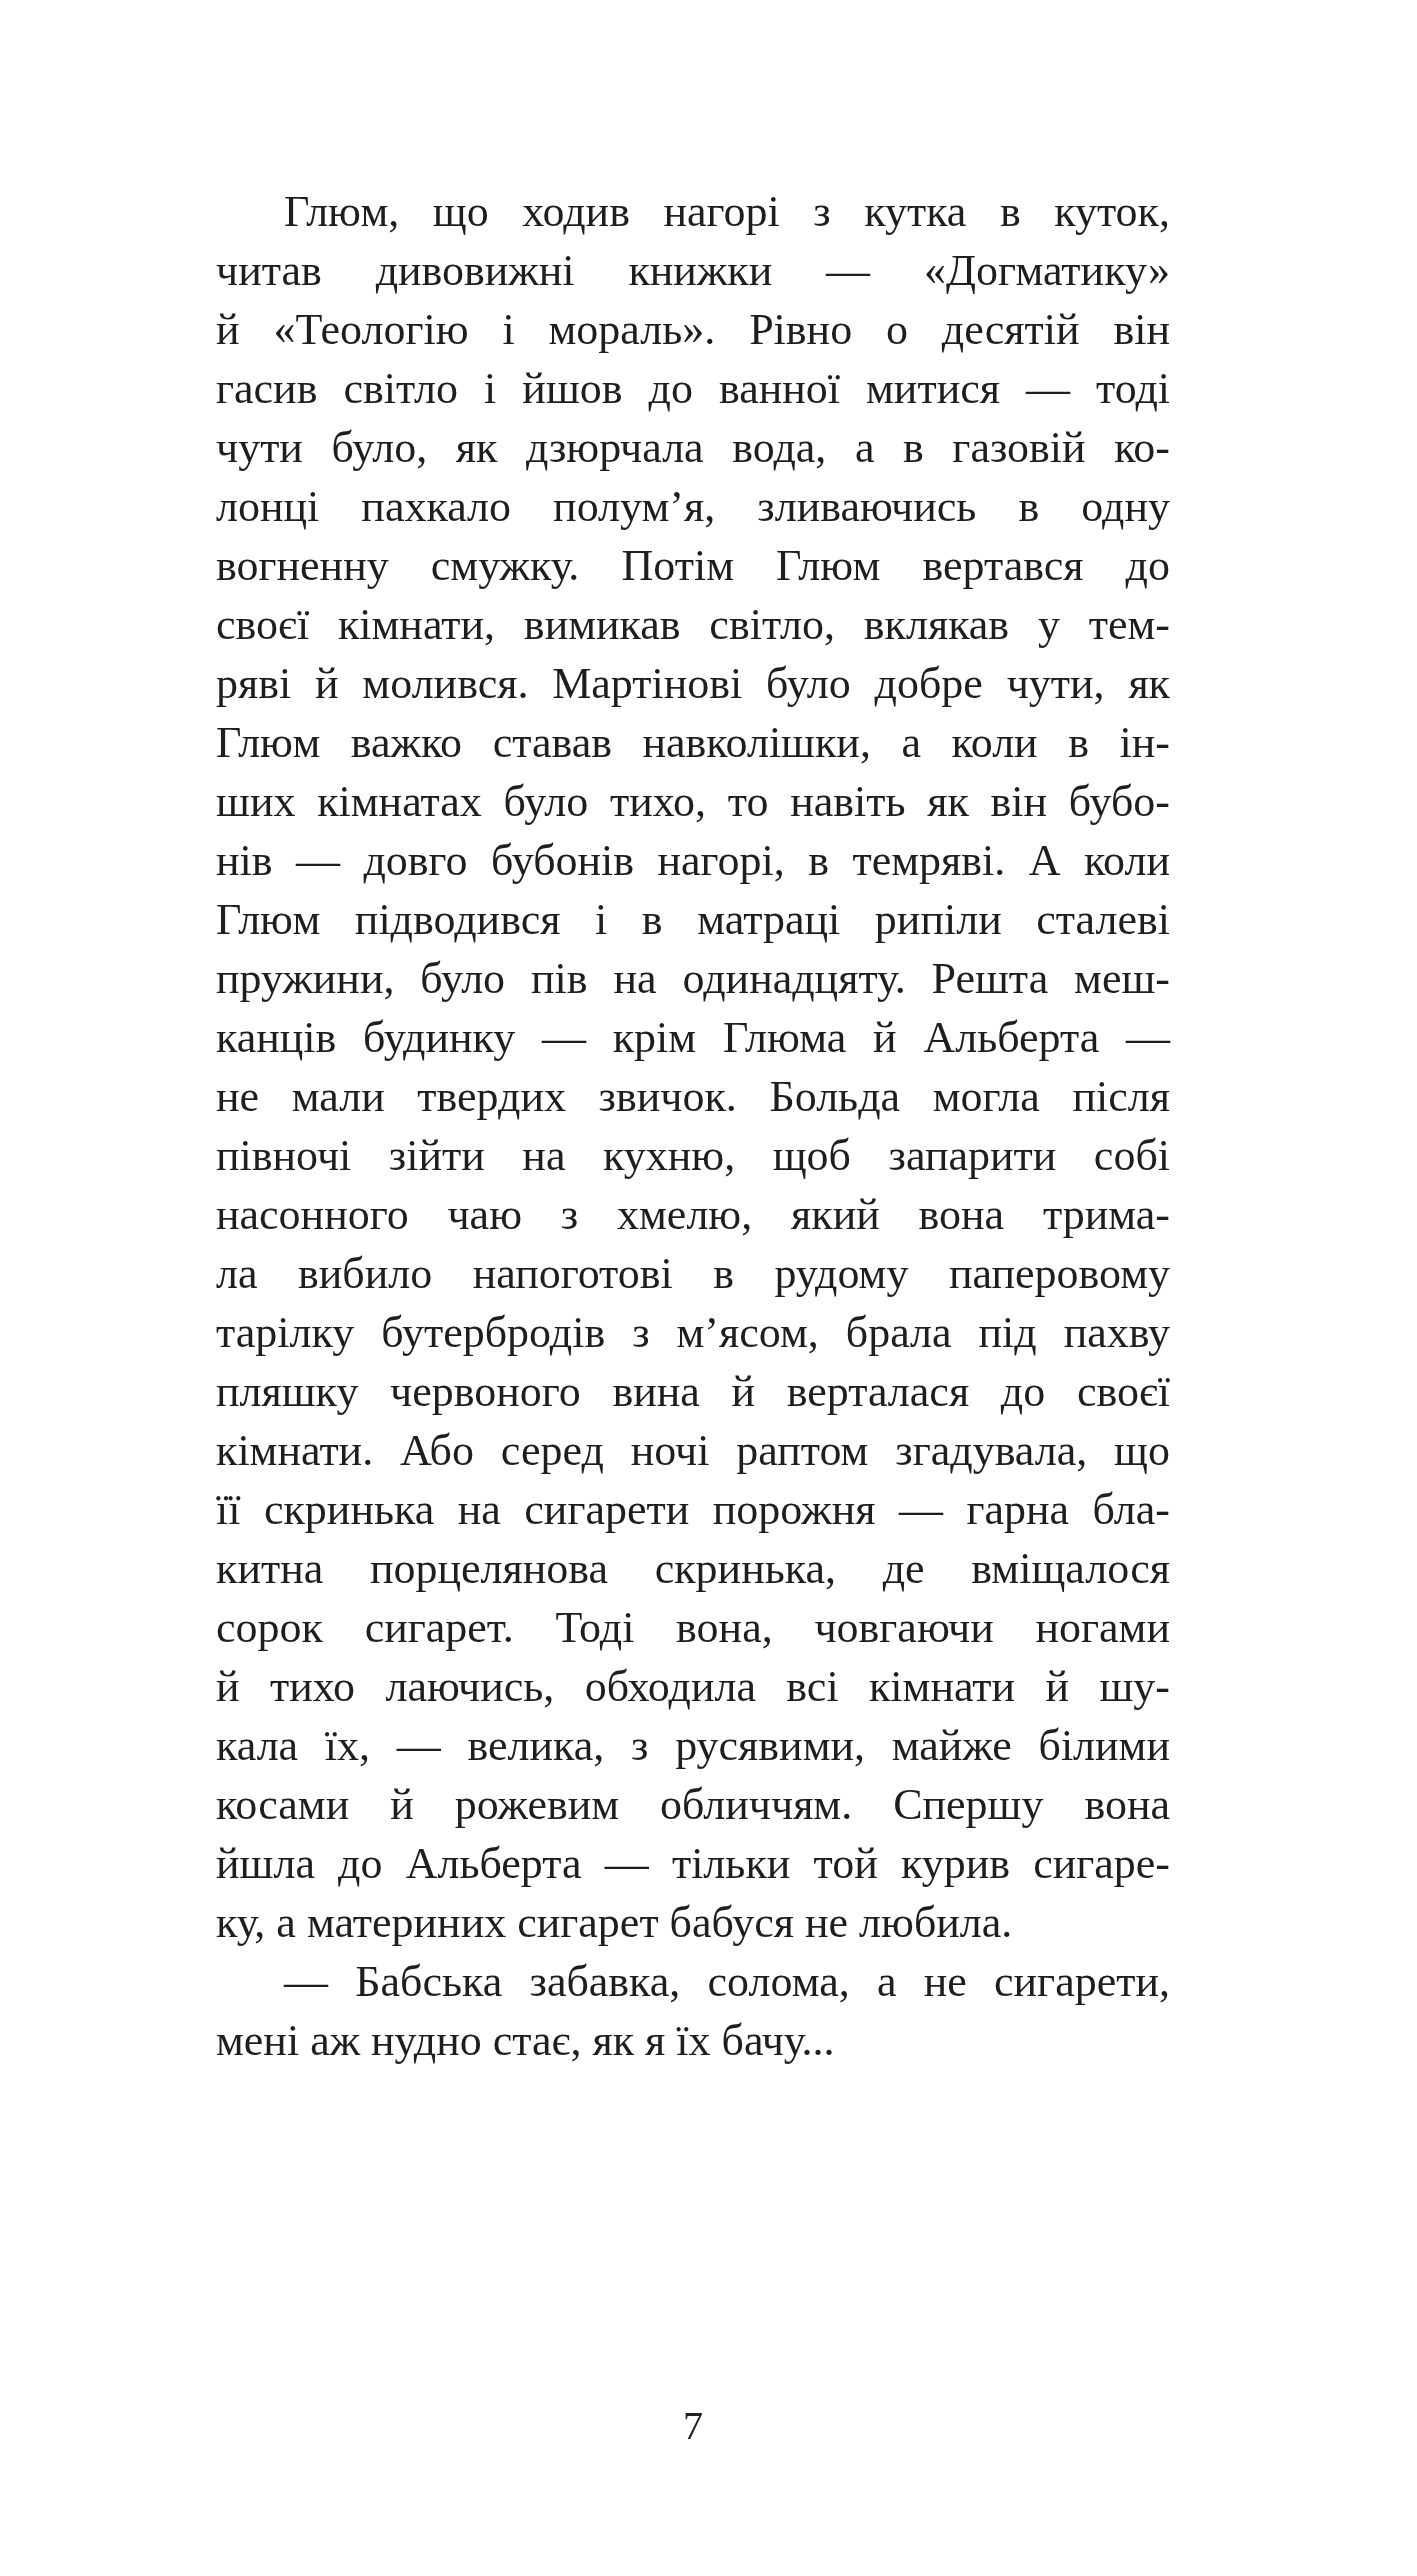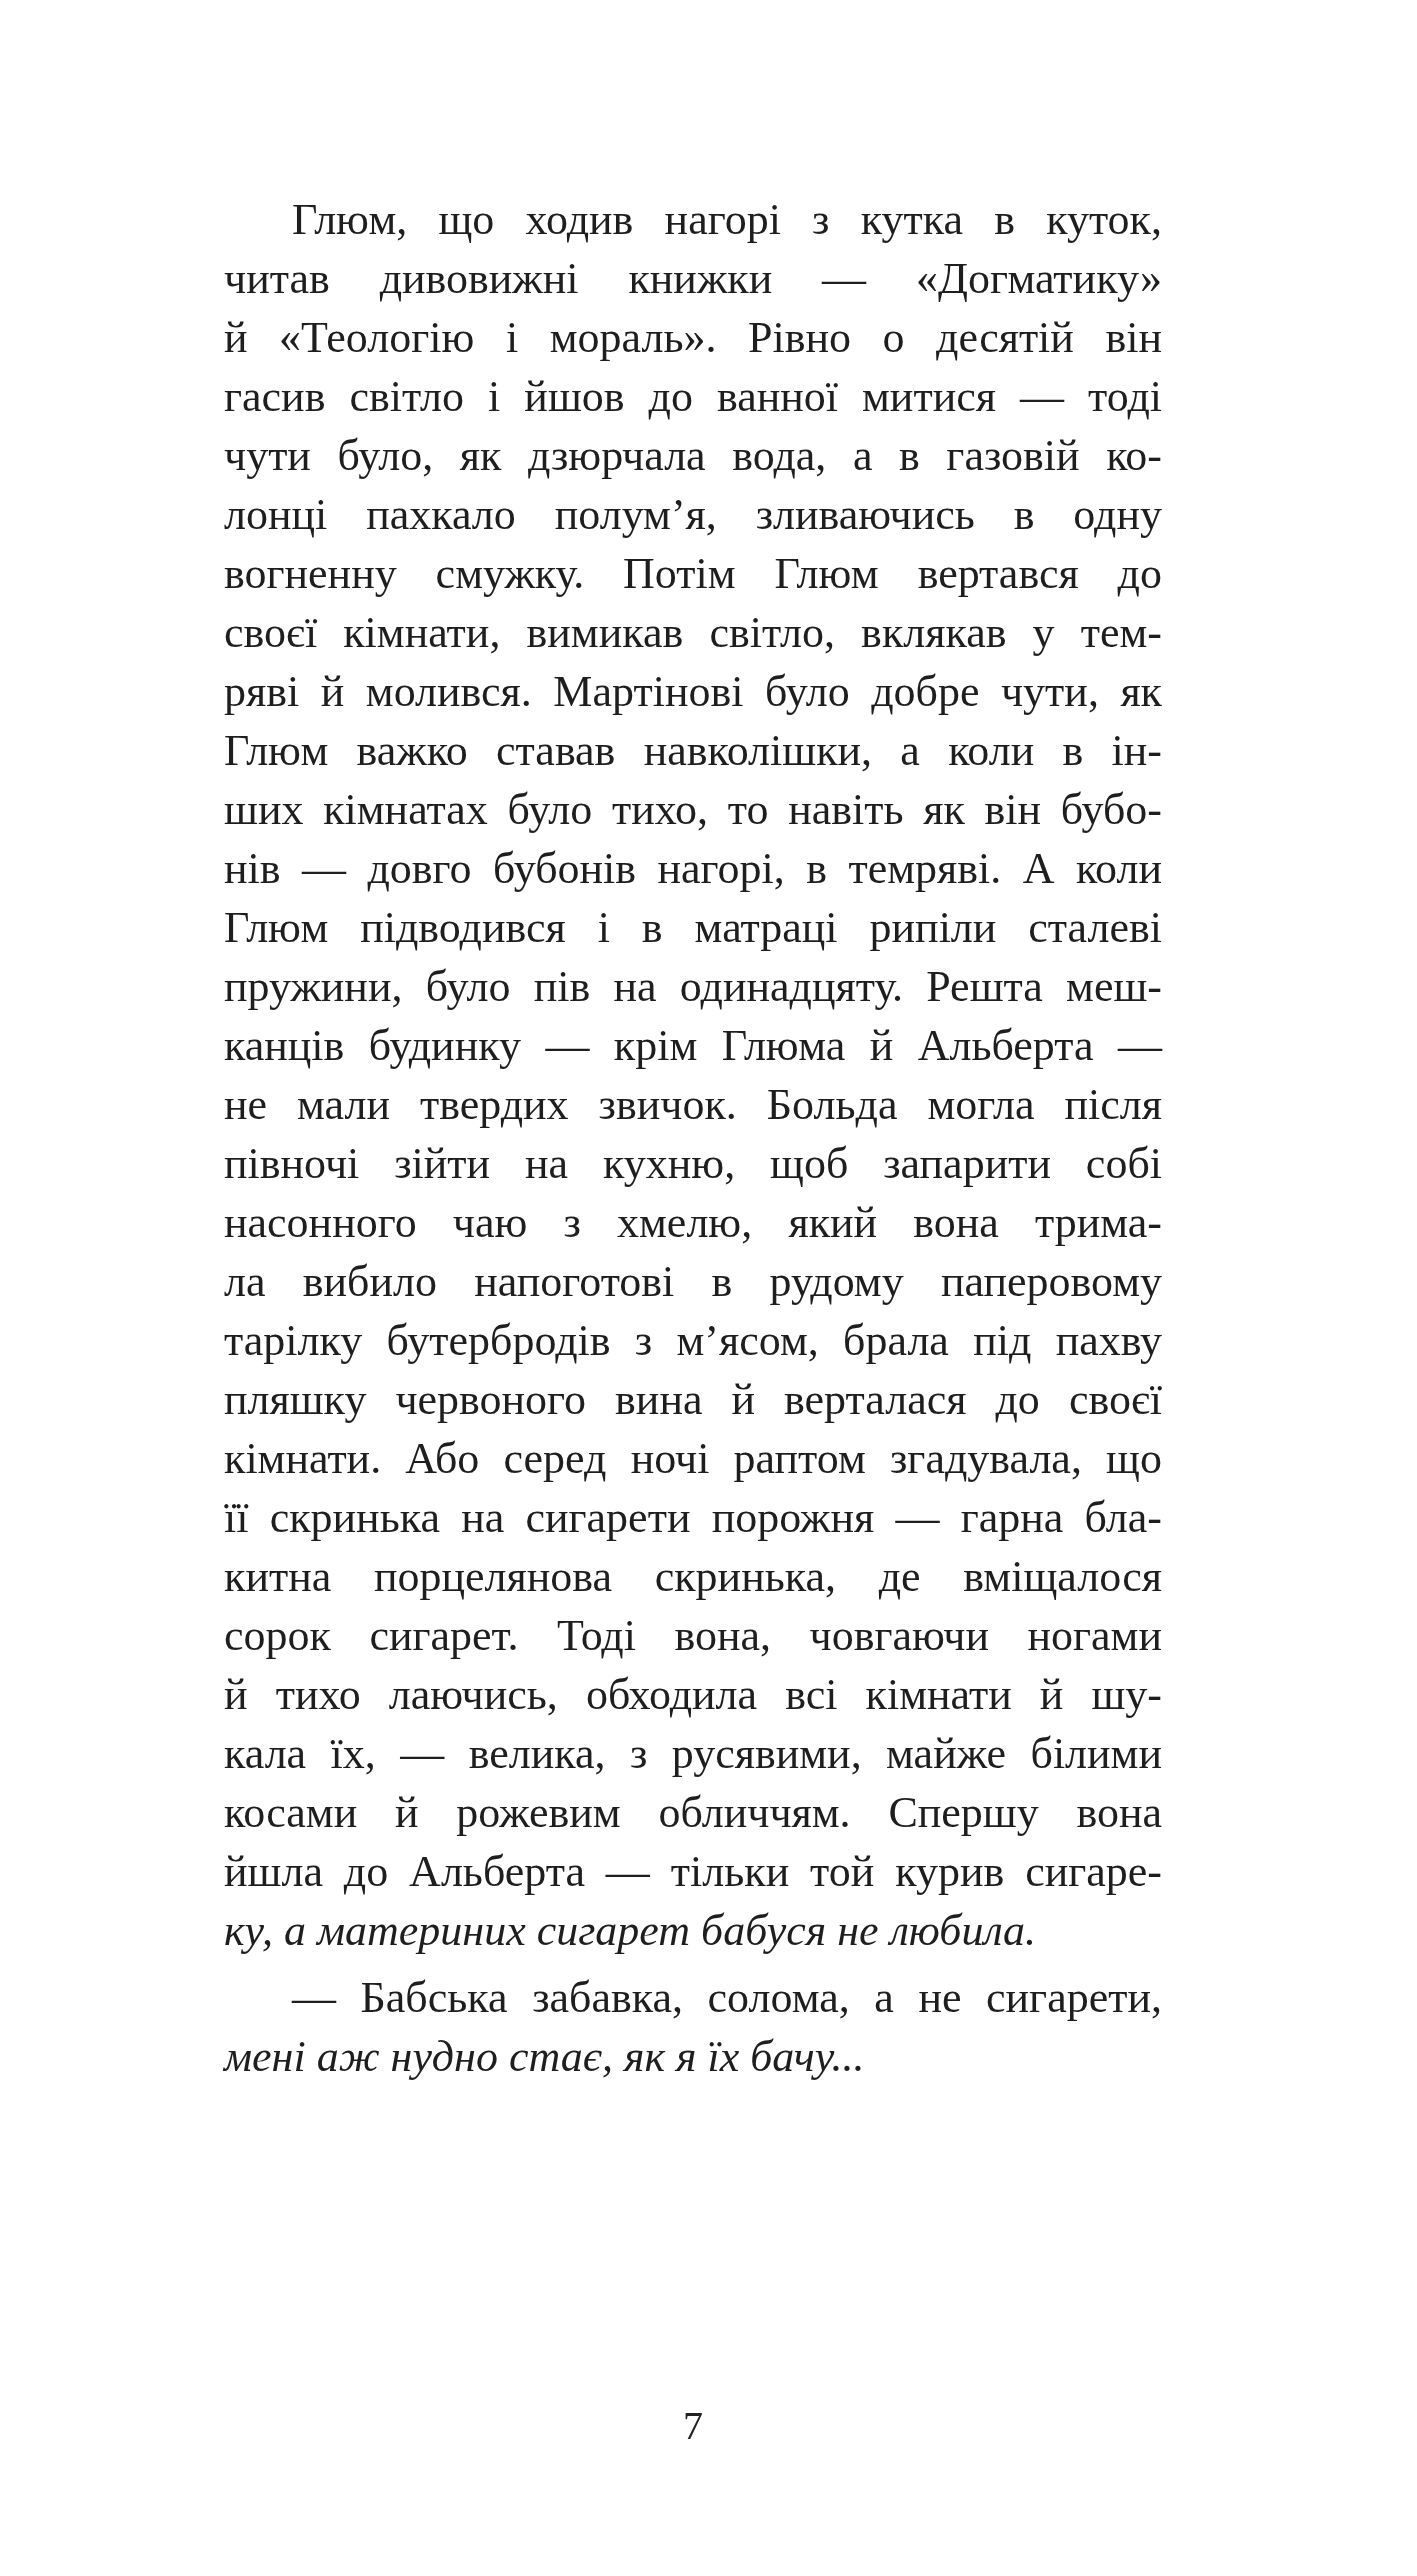--- a/index.html
+++ b/index.html
@@ -22,33 +22,32 @@
     position: absolute;
     left: 216px;
     top: 182px;
     width: 954px;
     font-size: 44px;
     line-height: 59px;
     color: #1e1e1e;
     text-rendering: optimizeLegibility;
   }
   .para {
-    margin: 8px;
+    margin: 0;
   }
   .line {
     text-align: justify;
     text-align-last: justify;
     text-justify: inter-word;
   }
   .line.indent {
     text-indent: 68px;
   }
   .line.last {
     text-align-last: left;
-    font-style: italic;
   }
   .page-number {
     position: absolute;
     left: 216px;
     top: 2404px;
     width: 954px;
     text-align: center;
     font-size: 40px;
     line-height: 43px;
     color: #222222;

